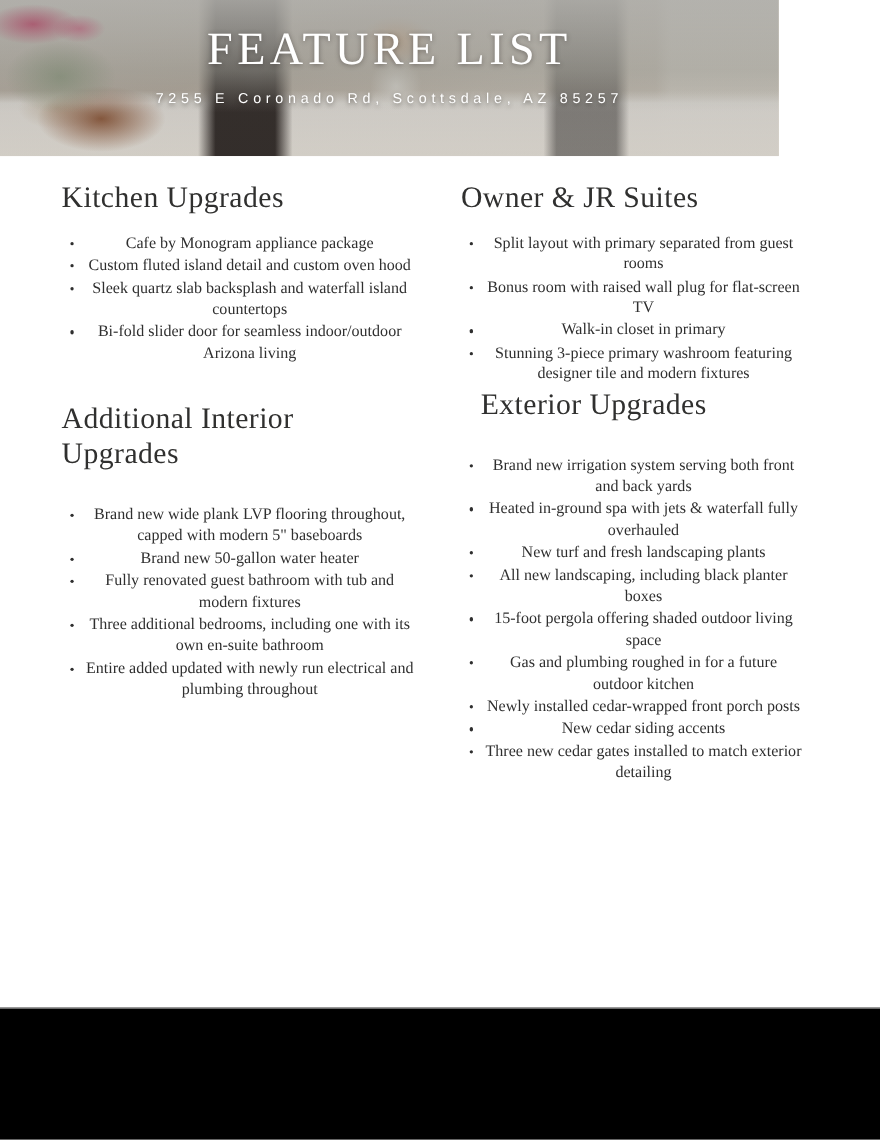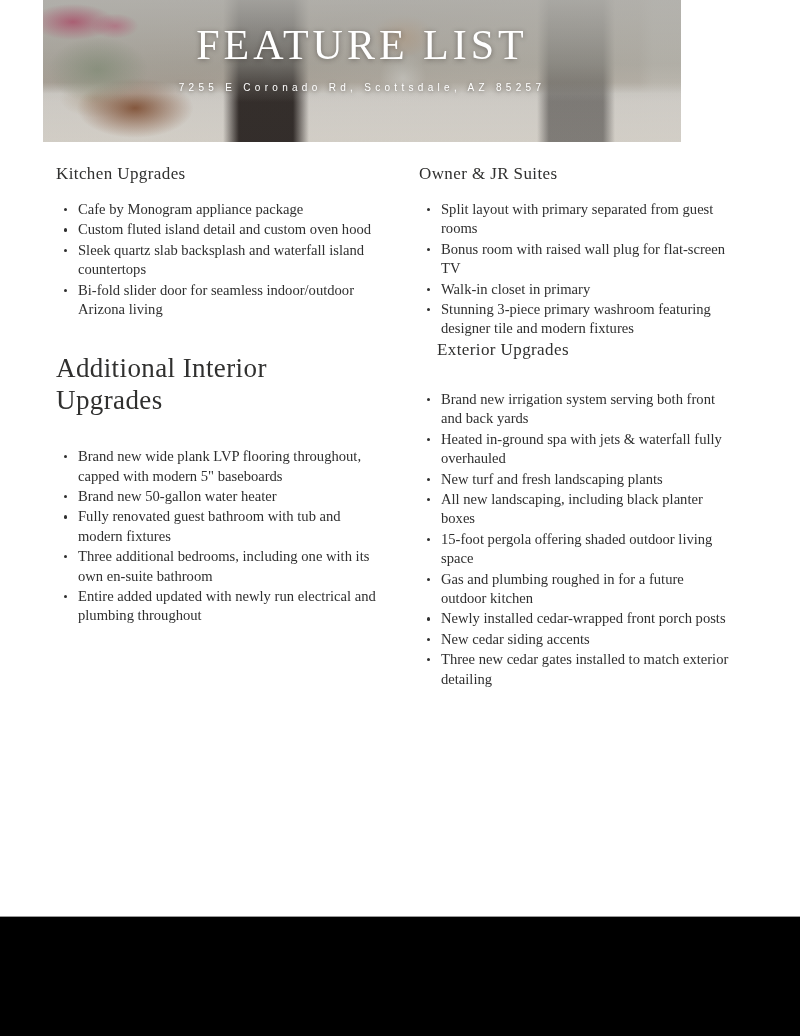--- a/index.html
+++ b/index.html
@@ -7,25 +7,24 @@
   body {
     background:#ffffff;
     font-family:"Liberation Serif", serif;
     position:relative;
     overflow:hidden;
   }
 
   
   .hero {
     position:relative;
-    width:638px;
+    width:708px;
     height:142px;
     overflow:hidden;
     background:#b9ada2;
-    margin-left:43px;
   }
   .hero-photo {
     position:absolute;
     inset:0;
     
     background:
       
       radial-gradient(ellipse 60px 26px at 30px 22px, rgba(214,96,132,.85) 0%, rgba(214,96,132,0) 70%),
       radial-gradient(ellipse 34px 18px at 72px 26px, rgba(223,120,152,.7) 0%, rgba(223,120,152,0) 70%),
       
@@ -66,21 +65,21 @@
     font-size:42px;
     font-weight:400;
     color:#ffffff;
     letter-spacing:4px;
     line-height:1;
     text-shadow:0 1px 5px rgba(40,34,30,.45);
   }
   .hero-address {
     margin-top:16px;
     font-family:"Liberation Sans", sans-serif;
-    font-size:10px;
+    font-size:13px;
     font-weight:400;
     color:#ffffff;
     letter-spacing:4.3px;
     text-shadow:0 1px 4px rgba(40,34,30,.55);
     white-space:nowrap;
   }
 
   
   .sheet {
     position:relative;
@@ -93,31 +92,32 @@
     top:0;
   }
   .col-left  { left:56px;  width:320px; }
   .col-right { left:419px; width:310px; }
 
   .section { position:relative; }
 
   h2.sec-title {
     font-family:"Liberation Serif", serif;
     font-weight:400;
-    font-size:17px;
+    font-size:27px;
     line-height:1.18;
     color:#30302f;
     letter-spacing:.4px;
   }
   h2.sec-title.lg { font-size:27px; }
 
   ul.feat {
     list-style:none;
     margin:0;
     padding:0;
+    text-align:center;
   }
   ul.feat li {
     position:relative;
     padding-left:22px;
     font-family:"Liberation Serif", serif;
     font-size:14.6px;
     line-height:1.33;
     color:#2f2f2f;
     margin-bottom:1px;
   }

